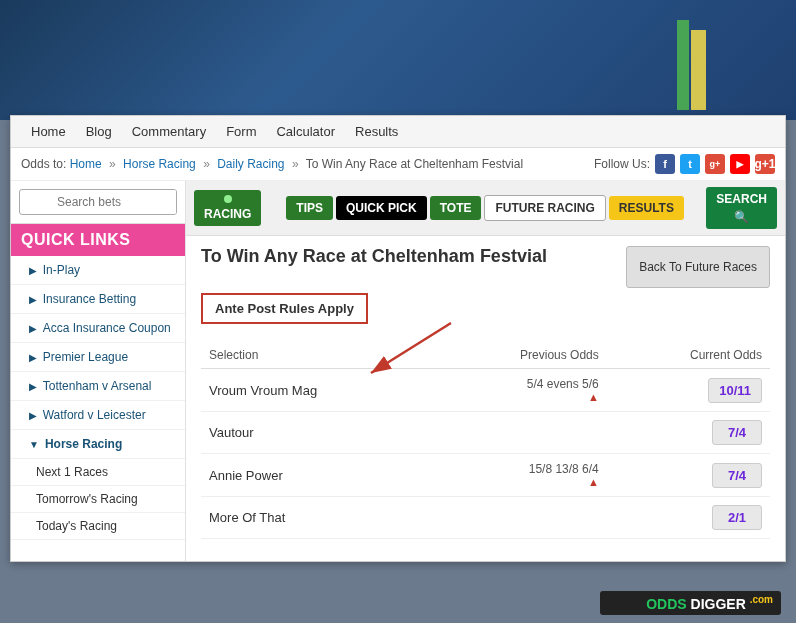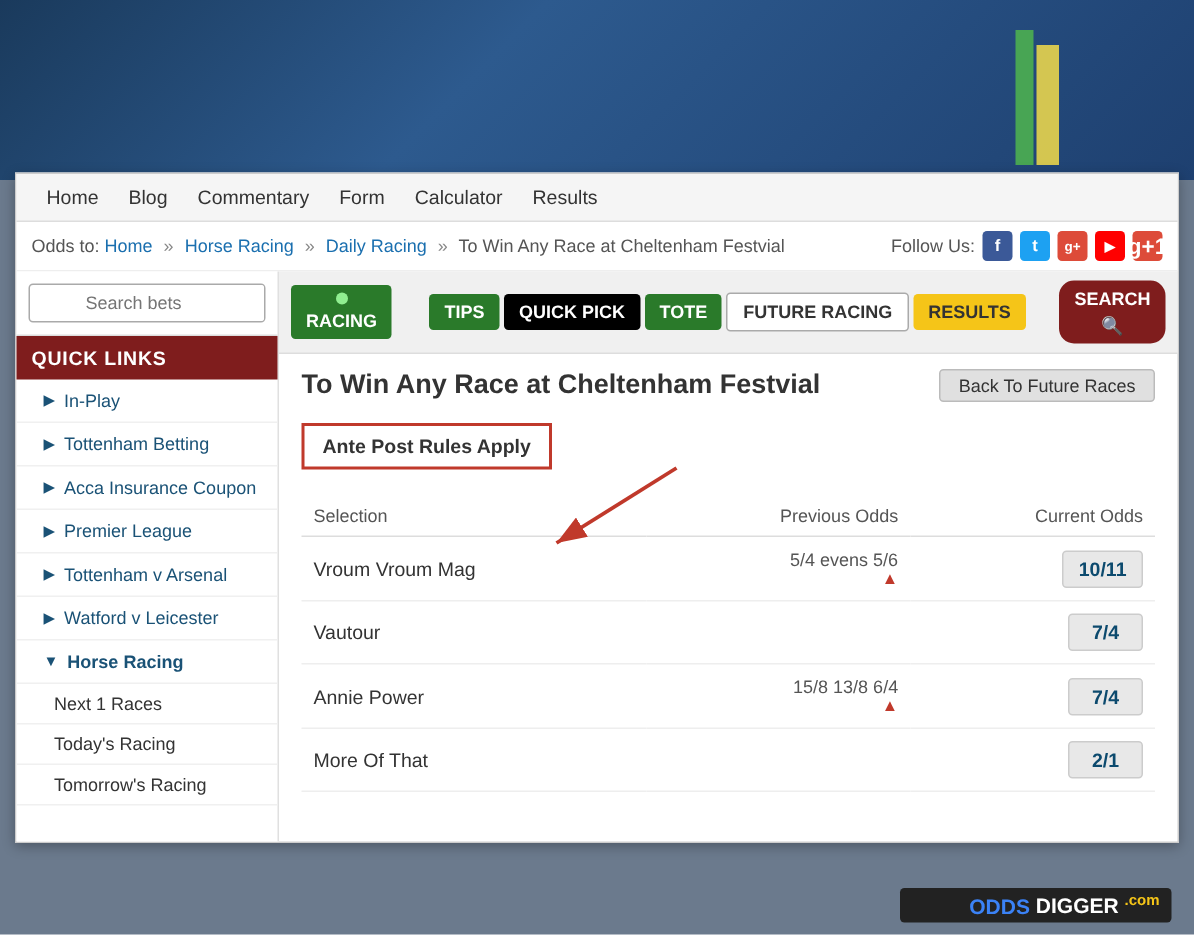--- a/index.html
+++ b/index.html
@@ -93,21 +93,21 @@
       border-radius: 3px;
       font-size: 11px;
       font-weight: bold;
       color: white;
       cursor: pointer;
     }
     .fb-icon { background: #3b5998; }
     .tw-icon { background: #1da1f2; }
     .gp-icon { background: #dd4b39; font-size: 9px; }
     .yt-icon { background: #ff0000; font-size: 9px; }
-    .g1-icon { background: #dd4b39; font-size: 15px; }
+    .g1-icon { background: #dd4b39; font-size: 12px; }
 
     
     .content-area {
       display: flex;
       min-height: 380px;
     }
 
     
     .sidebar {
       width: 175px;
@@ -130,24 +130,24 @@
       flex: 1;
       border: none;
       padding: 5px 7px;
       font-size: 12px;
       outline: none;
       color: #6d28d9;
       margin-left: 30px;
     }
 
     .quick-links-header {
-      background: #7f1d1d;
+      background: #ec4899;
       color: white;
       padding: 7px 10px;
-      font-size: 13px;
+      font-size: 16px;
       font-weight: bold;
       letter-spacing: 0.5px;
     }
 
     .sidebar-item {
       padding: 7px 10px 7px 18px;
       border-bottom: 1px solid #f0f0f0;
       cursor: pointer;
       color: #1a5276;
       font-size: 12px;
@@ -221,24 +221,23 @@
       background: #fff;
       color: #333;
       border: 1px solid #aaa;
       font-weight: bold;
     }
     .tab-results {
       background: #f5c518;
       color: #333;
     }
     .tab-search {
-      background: #7f1d1d;
+      background: #15803d;
       color: white;
       margin-left: auto;
-      border-radius: 10px;
     }
     .tab-racing-dot {
       width: 8px;
       height: 8px;
       background: #90ee90;
       border-radius: 50%;
       display: inline-block;
     }
 
     
@@ -248,21 +247,21 @@
 
     .page-title {
       font-size: 18px;
       font-weight: bold;
       color: #333;
       margin-bottom: 10px;
     }
     .back-btn {
       background: #e0e0e0;
       border: 1px solid #bbb;
-      padding: 3px 12px;
+      padding: 13px 12px;
       border-radius: 3px;
       font-size: 12px;
       cursor: pointer;
       color: #333;
     }
 
     
     .ante-post-box {
       border: 2px solid #c0392b;
       display: inline-block;
@@ -298,39 +297,39 @@
     .odds-table td.prev-odds { text-align: right; color: #555; font-size: 12px; }
     .odds-table td.curr-odds { text-align: right; }
     .odds-badge {
       display: inline-block;
       background: #e8e8e8;
       border: 1px solid #ccc;
       padding: 4px 10px;
       border-radius: 3px;
       font-size: 13px;
       font-weight: bold;
-      color: #0c4a6e;
+      color: #6d28d9;
       min-width: 50px;
       text-align: center;
       margin-left: 12px;
     }
     .up-arrow { color: #c0392b; font-size: 11px; display: block; text-align: right; }
 
     
     .odds-digger-logo {
       position: absolute;
       bottom: 8px;
       right: 15px;
       background: #222;
       padding: 3px 8px;
       border-radius: 3px;
       font-size: 14px;
       font-weight: bold;
     }
-    .odds-text { color: #3b82f6; margin-left: 38px; }
+    .odds-text { color: #22c55e; margin-left: 38px; }
     .digger-text { color: white; }
     .com-text { color: #f5c518; font-size: 10px; vertical-align: super; }
   </style>
 </head>
 <body>
 
 <div class="bg-blur"></div>
 <div class="bg-green-bar"></div>
 <div class="bg-yellow-bar"></div>
 
@@ -378,21 +377,21 @@
       </div>
 
       <div class="quick-links-header">QUICK LINKS</div>
 
       <div class="sidebar-item">
         <span class="arrow">▶</span>
         <span>In-Play</span>
       </div>
       <div class="sidebar-item">
         <span class="arrow">▶</span>
-        <span>Tottenham Betting</span>
+        <span>Insurance Betting</span>
       </div>
       <div class="sidebar-item">
         <span class="arrow">▶</span>
         <span>Acca Insurance Coupon</span>
       </div>
       <div class="sidebar-item">
         <span class="arrow">▶</span>
         <span>Premier League</span>
       </div>
       <div class="sidebar-item">
@@ -404,24 +403,24 @@
         <span>Watford v Leicester</span>
       </div>
       <div class="sidebar-item active-section">
         <span class="arrow">▼</span>
         <span>Horse Racing</span>
       </div>
       <div class="sidebar-sub">
         <span>Next 1 Races</span>
       </div>
       <div class="sidebar-sub">
+        <span>Tomorrow's Racing</span>
+      </div>
+      <div class="sidebar-sub">
         <span>Today's Racing</span>
-      </div>
-      <div class="sidebar-sub">
-        <span>Tomorrow's Racing</span>
       </div>
 
     </div>
 
     <div class="right-content">
 
       <div class="tab-bar">
         <a class="tab tab-racing">
           <span class="tab-racing-dot"></span>
           <span>RACING</span>

